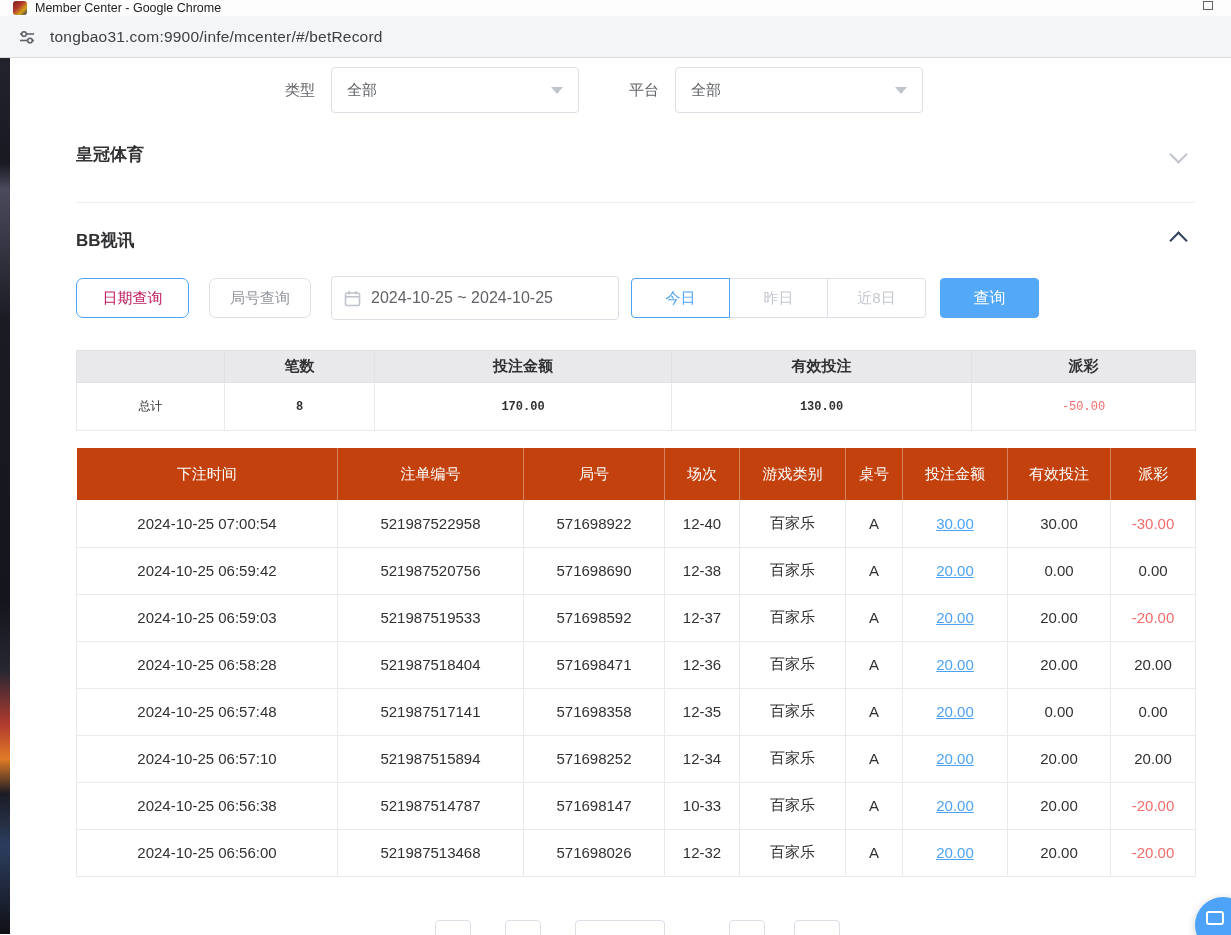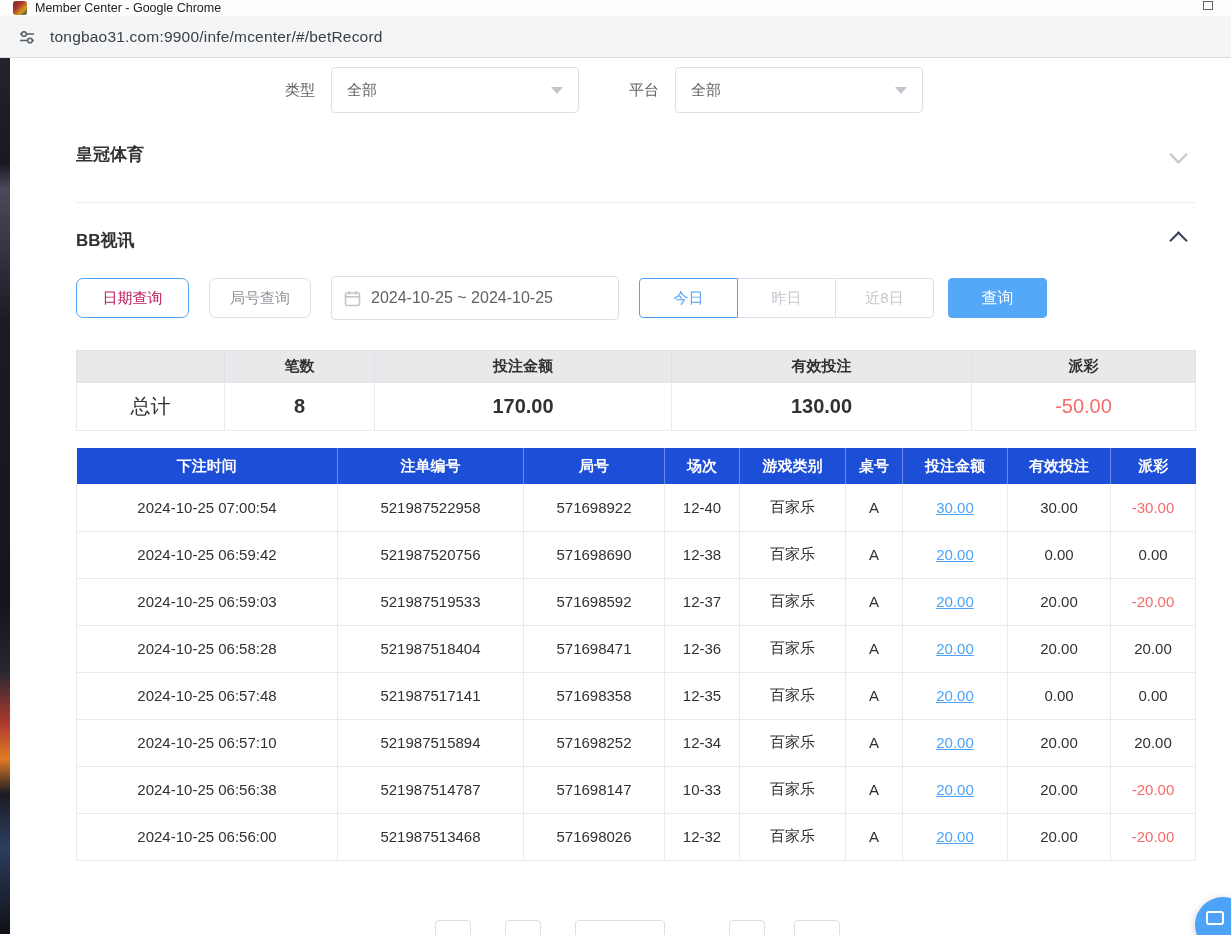--- a/index.html
+++ b/index.html
@@ -50,40 +50,40 @@
   .query-row { display:flex; align-items:center; margin-top:24px; }
   .btn { height:40px; border-radius:4px; background:#fff; font-size:15px;
     display:inline-flex; align-items:center; justify-content:center; cursor:pointer;
     border:1px solid #dcdfe6; }
   .btn-date-q { width:113px; border:1px solid #4da3f7; color:#be185d; border-radius:7px;
     font-weight:normal; }
   .btn-round-q { width:102px; color:#909399; border-radius:7px; margin-left:20px; }
   .datepicker { width:288px; height:44px; margin-left:20px; border:1px solid #dcdfe6;
     border-radius:4px; display:flex; align-items:center; padding:0 12px; gap:10px;
     font-size:16px; color:#606266; cursor:pointer; background:#fff; }
-  .quick-group { display:flex; margin-left:20px; }
+  .quick-group { display:flex; margin-left:12px; }
   .qg-btn { width:99px; }
   .qg-btn.active { border-color:#4da3f7; color:#4da3f7; z-index:2; border-radius:4px 0 0 4px; }
   .qg-btn.mid { color:#c3c7cd; margin-left:-1px; border-radius:0;text-align:center; }
   .qg-btn.last { color:#c3c7cd; margin-left:-1px; border-radius:0 4px 4px 0; }
   .btn-search { width:99px; margin-left:14px; background:#54a8f8; border:1px solid #54a8f8;
     color:#fff; font-size:16px; }
 
   
   table { border-collapse:collapse; table-layout:fixed; width:1119px; }
   .summary { margin-top:30px; }
   .summary th { background:#e9e9eb; height:32px; font-size:15px; font-weight:bold;
     color:#303133; border:1px solid #dfe1e5; }
-  .summary td { background:#fff; height:48px; font-size:20px; color:#303133;
-    text-align:center; border:1px solid #e8eaee; }
+  .summary td { background:#fff; height:48px; font-size:12px; color:#303133;
+    text-align:center; border:1px solid #e8eaee;font-family:Liberation Mono, monospace; }
   .neg { color:#f56c6c !important; }
 
   
   .bet { margin-top:17px; }
-  .bet th { background:#1d4ed8; color:#fff; height:36px; font-size:15px; font-weight:bold;
+  .bet th { background:#c2410c; color:#fff; height:52px; font-size:15px; font-weight:normal;
     border-right:1px solid rgba(255,255,255,.35); }
   .bet th:last-child { border-right:none; }
   .bet td { height:47px; text-align:center; font-size:15px; color:#303133;
     border-bottom:1px solid #e8eaee; border-right:1px solid #e8eaee; background:#fff; }
   .bet td:first-child { border-left:1px solid #e8eaee; }
   .amt-link { color:#4da3f7; text-decoration:underline; cursor:pointer; }
 
   
   .pagination { position:absolute; left:435px; top:862px; display:flex; align-items:flex-start; }
   .pg-box { height:30px; border:1px solid #dcdfe6; border-radius:4px; background:#fff;

